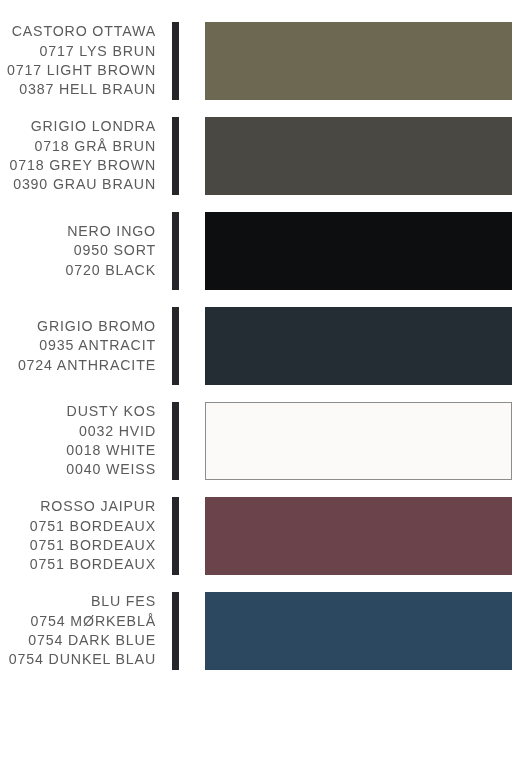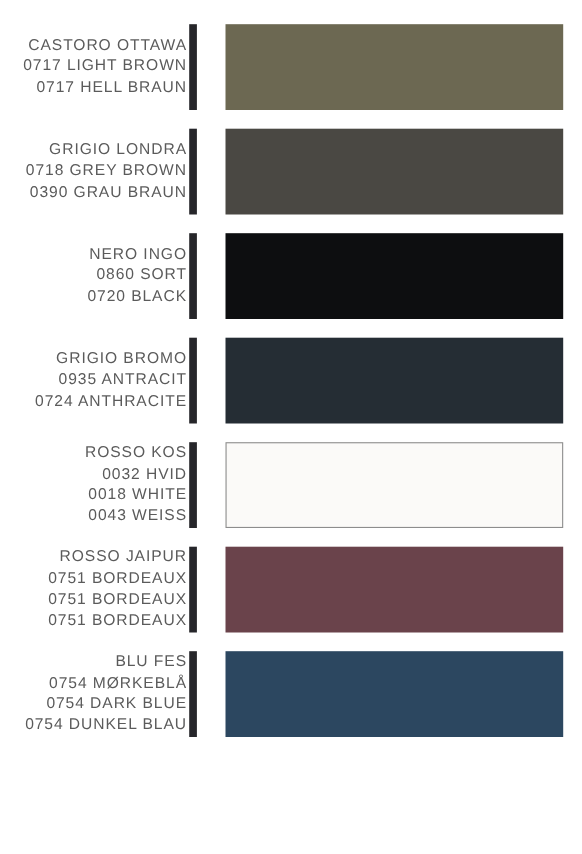--- a/index.html
+++ b/index.html
@@ -30,21 +30,21 @@
     align-items: stretch;
   }
 
   .row-labels {
     width: 172px;
     flex: 0 0 172px;
     display: flex;
     flex-direction: column;
     justify-content: center;
     align-items: flex-end;
-    padding-right: 2px;
+    padding-right: 16px;
     box-sizing: border-box;
   }
 
   .label-line {
     display: block;
     text-align: right;
     color: #5b5b5b;
     font-size: 14.2px;
     line-height: 19.4px;
     letter-spacing: 0.85px;
@@ -79,67 +79,69 @@
     border: 1px solid #8d8d8d;
   }
 </style>
 </head>
 <body>
 
 <div id="color-chart">
     <div class="color-row">
       <div class="row-labels">
         <span class="label-line">CASTORO OTTAWA</span>
+        <span class="label-line">0717 LYS BRUN</span>
         <span class="label-line">0717 LIGHT BROWN</span>
-        <span class="label-line">0717 HELL BRAUN</span>
+        <span class="label-line">0387 HELL BRAUN</span>
       </div>
       <div class="row-divider"></div>
       <div class="swatch-wrap">
         <div class="swatch" style="background: rgb(108, 104, 82);"></div>
       </div>
     </div>
     <div class="color-row">
       <div class="row-labels">
         <span class="label-line">GRIGIO LONDRA</span>
+        <span class="label-line">0718 GRÅ BRUN</span>
         <span class="label-line">0718 GREY BROWN</span>
         <span class="label-line">0390 GRAU BRAUN</span>
       </div>
       <div class="row-divider"></div>
       <div class="swatch-wrap">
         <div class="swatch" style="background: rgb(74, 72, 67);"></div>
       </div>
     </div>
     <div class="color-row">
       <div class="row-labels">
         <span class="label-line">NERO INGO</span>
-        <span class="label-line">0860 SORT</span>
+        <span class="label-line">0950 SORT</span>
         <span class="label-line">0720 BLACK</span>
       </div>
       <div class="row-divider"></div>
       <div class="swatch-wrap">
         <div class="swatch" style="background: rgb(13, 14, 16);"></div>
       </div>
     </div>
     <div class="color-row">
       <div class="row-labels">
         <span class="label-line">GRIGIO BROMO</span>
         <span class="label-line">0935 ANTRACIT</span>
         <span class="label-line">0724 ANTHRACITE</span>
       </div>
       <div class="row-divider"></div>
       <div class="swatch-wrap">
         <div class="swatch" style="background: rgb(37, 45, 52);"></div>
       </div>
     </div>
     <div class="color-row">
       <div class="row-labels">
-        <span class="label-line">ROSSO KOS</span>
+        <span class="label-line">DUSTY KOS</span>
         <span class="label-line">0032 HVID</span>
         <span class="label-line">0018 WHITE</span>
-        <span class="label-line">0043 WEISS</span>
+        <span class="label-line">0040 WEISS</span>
       </div>
       <div class="row-divider"></div>
       <div class="swatch-wrap">
         <div class="swatch bordered" style="background: rgb(251, 250, 248);"></div>
       </div>
     </div>
     <div class="color-row">
       <div class="row-labels">
         <span class="label-line">ROSSO JAIPUR</span>
         <span class="label-line">0751 BORDEAUX</span>

